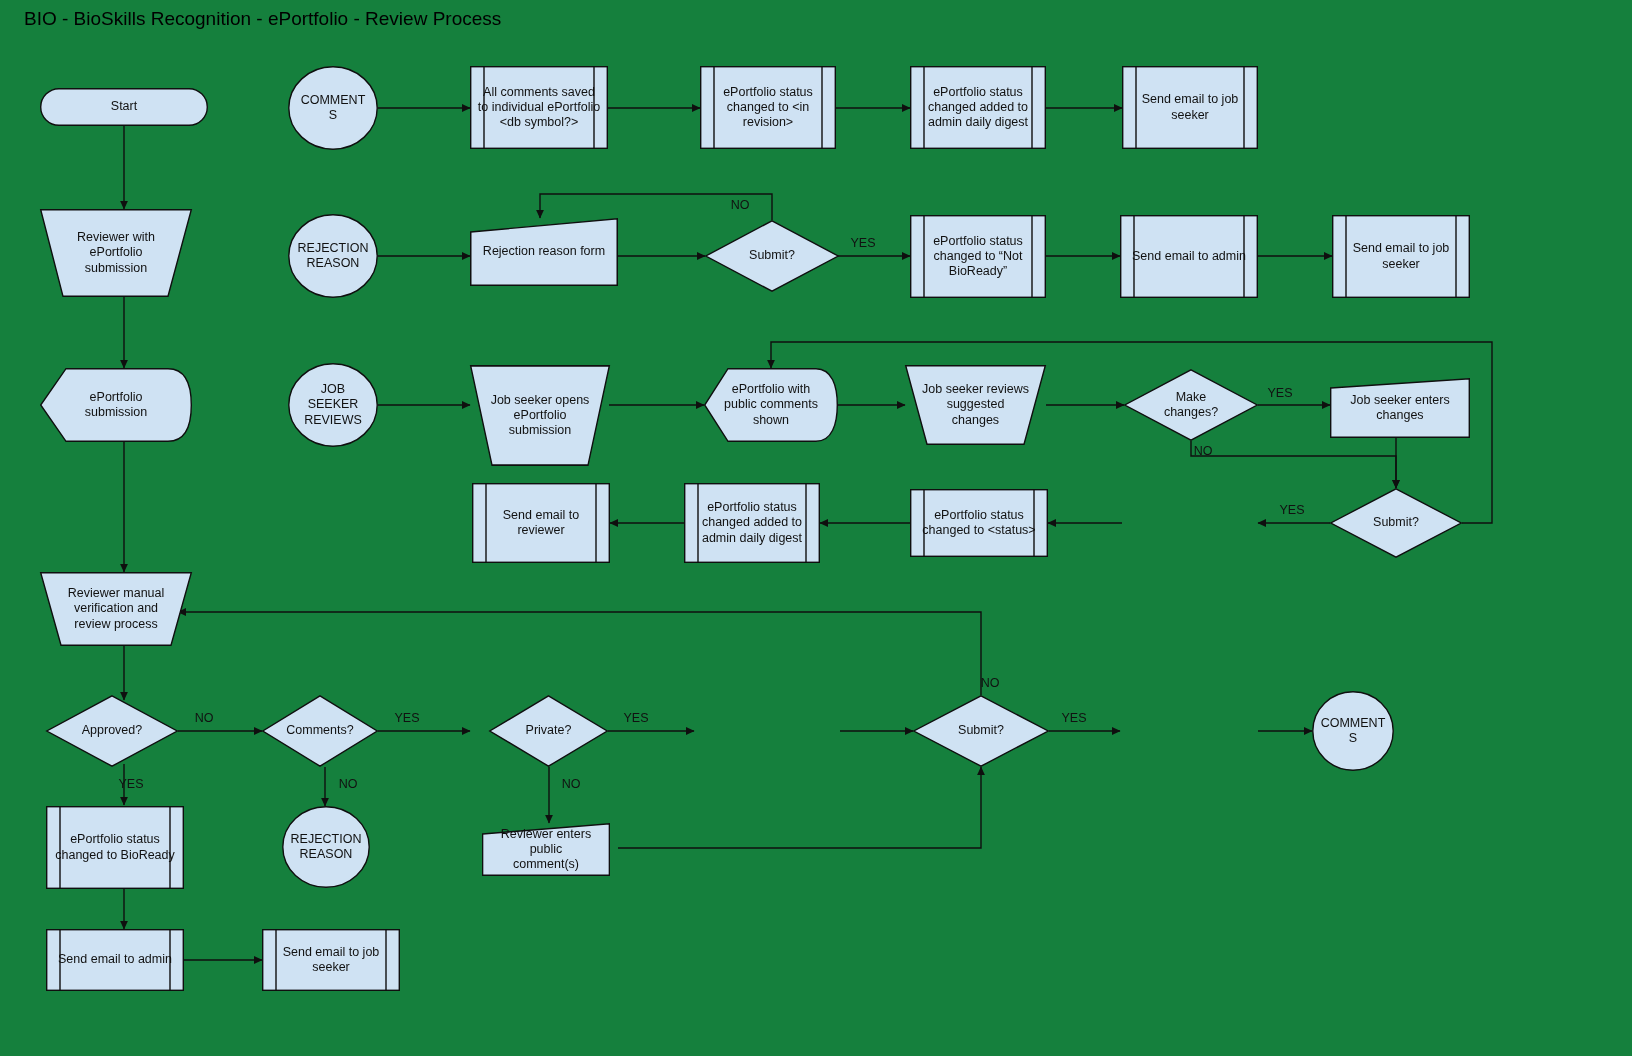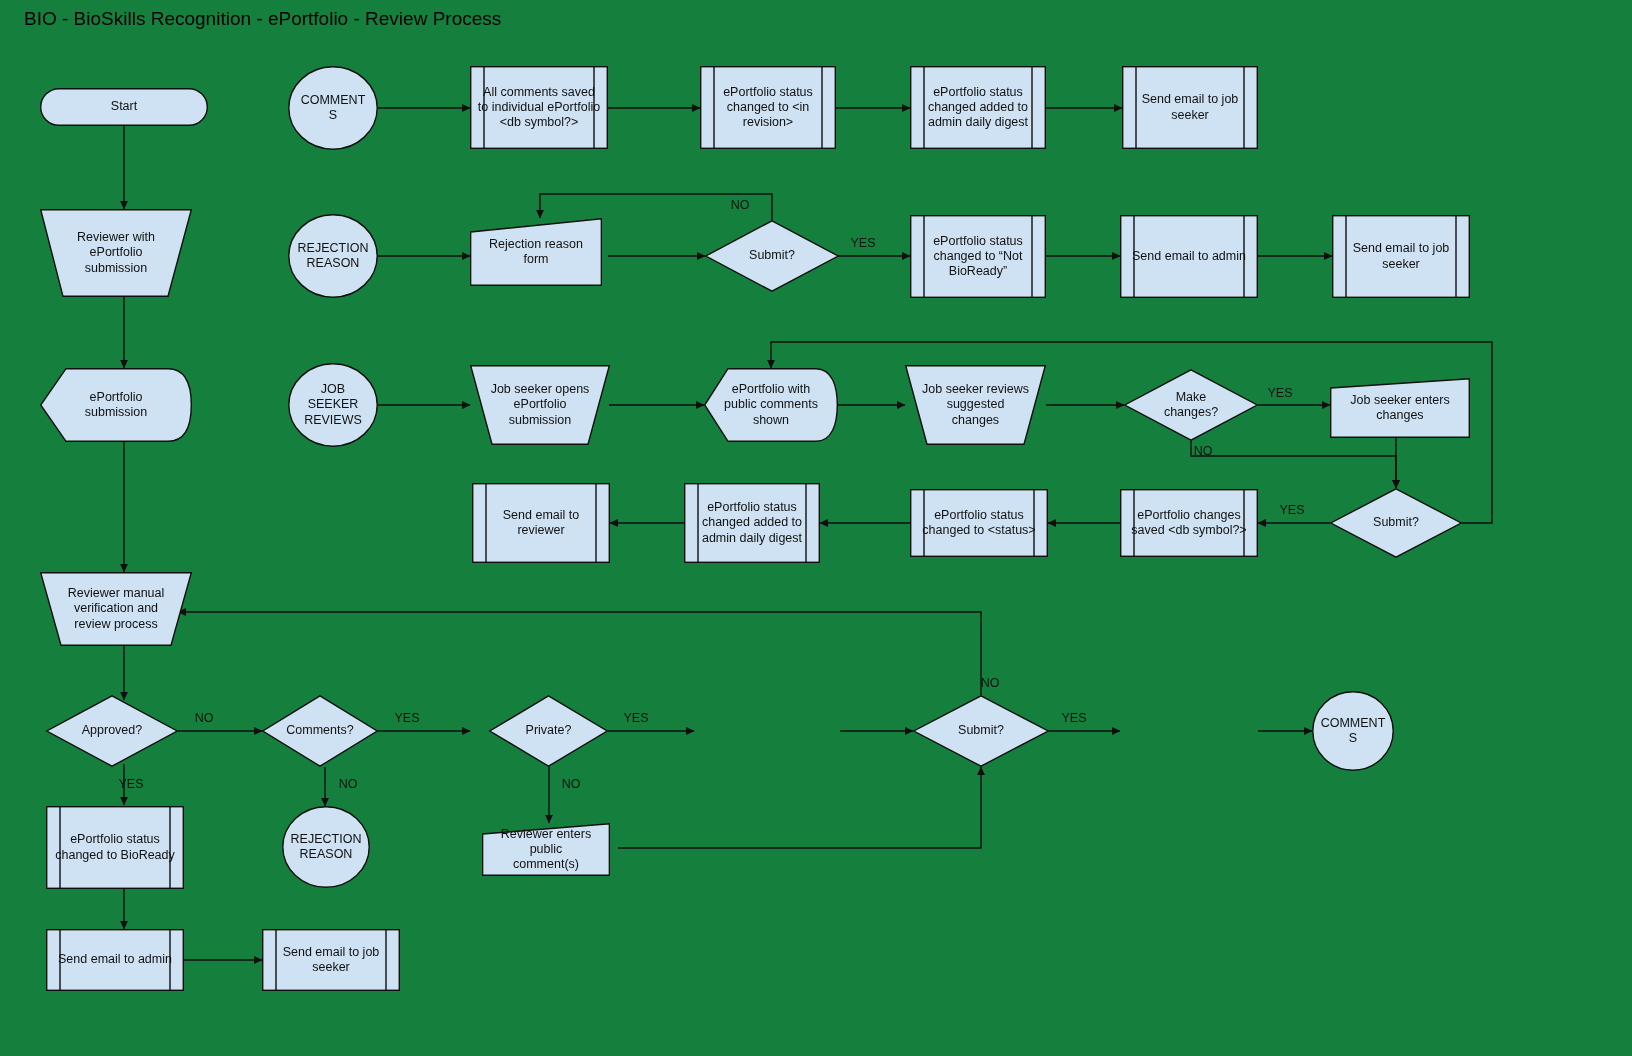--- a/index.html
+++ b/index.html
@@ -235,21 +235,21 @@
   <div class="node" style="left:288px;top:214px;width:90px;height:84px;">
     <div class="shp">
       <svg viewBox="0 0 90 84" preserveAspectRatio="none">
           <ellipse cx="45" cy="42" rx="44.2" ry="41.2" class="fillpath"></ellipse>
         </svg>
     </div>
     <div class="lbl">REJECTION
 REASON</div>
   </div>
 
-  <div class="node" style="left:470px;top:218px;width:132px;height:68px;">
+  <div class="node" style="left:470px;top:218px;width:148px;height:68px;">
     <div class="shp">
       <svg viewBox="0 0 138 68" preserveAspectRatio="none">
           <path d="M0.7,14 L137.3,0.7 L137.3,67.3 L0.7,67.3 z" class="fillpath"></path>
         </svg>
     </div>
     <div class="lbl">Rejection reason form</div>
   </div>
 
   <div class="node" style="left:705px;top:220px;width:134px;height:72px;">
     <div class="shp">
@@ -297,21 +297,21 @@
     <div class="shp">
       <svg viewBox="0 0 90 84" preserveAspectRatio="none">
           <ellipse cx="45" cy="42" rx="44.2" ry="41.2" class="fillpath"></ellipse>
         </svg>
     </div>
     <div class="lbl">JOB
 SEEKER
 REVIEWS</div>
   </div>
 
-  <div class="node" style="left:470px;top:365px;width:140px;height:80px;">
+  <div class="node" style="left:470px;top:365px;width:140px;height:101px;">
     <div class="shp">
       <svg viewBox="0 0 140 80" preserveAspectRatio="none">
           <path d="M0.7,0.7 L139.3,0.7 L118,79.3 L22,79.3 z" class="fillpath"></path>
         </svg>
     </div>
     <div class="lbl">Job seeker opens
 ePortfolio
 submission</div>
   </div>
 
@@ -358,38 +358,28 @@
 
   <div class="node" style="left:1330px;top:488px;width:132px;height:70px;">
     <div class="shp">
       <svg viewBox="0 0 132 70" preserveAspectRatio="none">
           <path d="M66,0.8 L131.2,35 L66,69.2 L0.8,35 z" class="fillpath"></path>
         </svg>
     </div>
     <div class="lbl">Submit?</div>
   </div>
 
-  <div class="node" style="left:1120px;top:489px;width:138px;height:68px;">
+
+  <div class="node" style="left:910px;top:489px;width:138px;height:68px;">
     <div class="shp">
       <svg viewBox="0 0 138 68" preserveAspectRatio="none">
         <rect x="0.7" y="0.7" width="136.6" height="66.6" class="fillpath"></rect>
         <path d="M14,0.7 L14,67.3 M124,0.7 L124,67.3" class="edgeline"></path>
       </svg>
     </div>
-    <div class="lbl">ePortfolio changes
-saved &lt;db symbol?&gt;</div>
-  </div>
-
-  <div class="node" style="left:910px;top:489px;width:138px;height:68px;">
-    <div class="shp">
-      <svg viewBox="0 0 138 68" preserveAspectRatio="none">
-        <rect x="0.7" y="0.7" width="136.6" height="66.6" class="fillpath"></rect>
-        <path d="M14,0.7 L14,67.3 M124,0.7 L124,67.3" class="edgeline"></path>
-      </svg>
-    </div>
     <div class="lbl">ePortfolio status
 changed to &lt;status&gt;</div>
   </div>
 
   <div class="node" style="left:684px;top:483px;width:136px;height:80px;">
     <div class="shp">
       <svg viewBox="0 0 136 80" preserveAspectRatio="none">
         <rect x="0.7" y="0.7" width="134.6" height="78.6" class="fillpath"></rect>
         <path d="M14,0.7 L14,79.3 M122,0.7 L122,79.3" class="edgeline"></path>
       </svg>

